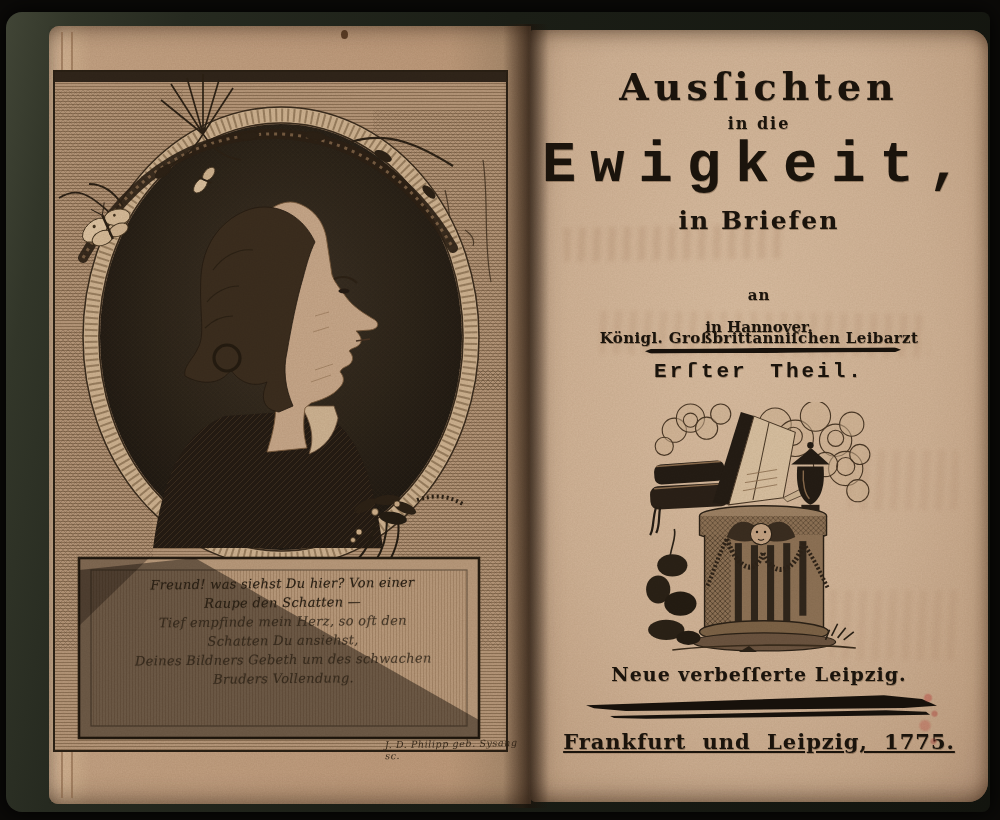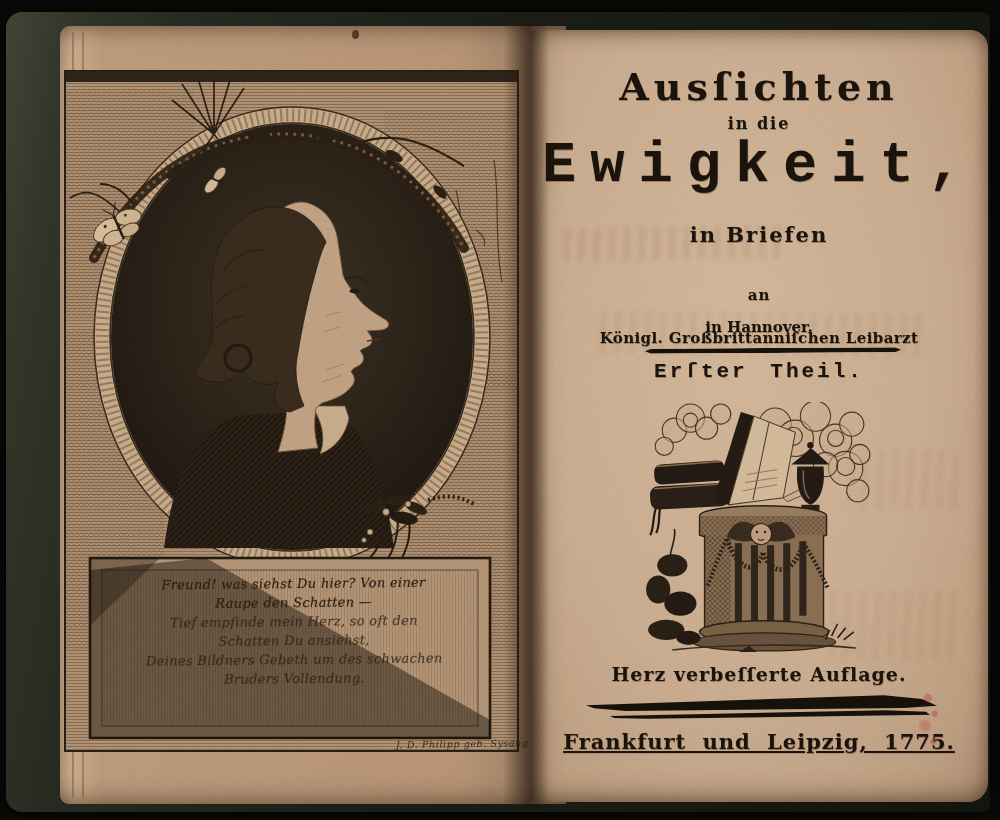--- a/index.html
+++ b/index.html
@@ -4,24 +4,24 @@
 <style>
   html,body{margin:0;padding:0;background:#000;}
   .photo{position:relative;width:1000px;height:820px;background:#0b0a08;overflow:hidden;
          font-family:"DejaVu Serif",serif;}
   
   .board{position:absolute;left:6px;top:12px;width:984px;height:800px;border-radius:16px 8px 8px 16px;
          background:linear-gradient(100deg,#414536 0%,#323629 6%,#262a20 16%,#1b1e16 45%,#12140e 100%);
          box-shadow:0 0 22px rgba(0,0,0,.95);}
   
   .page{position:absolute;}
-  .page-left{left:60px;top:26px;width:482px;height:778px;border-radius:10px 0 0 9px;
+  .page-left{left:49px;top:26px;width:482px;height:778px;border-radius:10px 0 0 9px;
      background:linear-gradient(90deg,#dcbfa2 0px,#d4b596 13px,#caab8b 26px,#c2a183 42px,#bd9a7b 400px,#a98b6e 455px,#94765b 482px);
      box-shadow:inset 0 14px 22px -14px rgba(50,33,20,.65), inset 0 -18px 24px -16px rgba(50,33,20,.6),
-                inset 14px 0 18px -12px rgba(70,48,30,.35);padding-left:24px;}
+                inset 14px 0 18px -12px rgba(70,48,30,.35);}
   .page-right{left:530px;top:30px;width:458px;height:772px;border-radius:4px 18px 20px 6px;
      background:radial-gradient(ellipse at 45% 40%,#d8bda1 0%,#cfb296 55%,#c2a386 85%,#b29278 100%);
      box-shadow:inset 20px 0 26px -14px rgba(60,40,25,.6), inset -12px 0 18px -10px rgba(85,58,38,.55),
                 inset 0 15px 22px -15px rgba(60,40,25,.6), inset 0 -18px 24px -15px rgba(60,40,25,.55);}
   .seam{position:absolute;top:6px;height:766px;width:1.5px;background:rgba(135,98,68,.55);}
   .seam.s1{left:12px;} .seam.s2{left:22px;}
   .gutter-shadow{position:absolute;left:503px;top:24px;width:46px;height:784px;pointer-events:none;
      background:linear-gradient(90deg,rgba(40,25,14,0) 0%,rgba(40,25,14,.5) 42%,rgba(28,17,9,.6) 56%,rgba(40,25,14,0) 100%);}
   
   .plate{position:absolute;left:4px;top:44px;width:455px;height:682px;}
@@ -30,21 +30,21 @@
      text-shadow:0 0 1px rgba(43,33,21,.4);}
   .inscription .shaded{opacity:.78;}
   .signature{position:absolute;left:336px;top:712px;font-style:italic;font-size:9.5px;color:#3a2c1d;
      letter-spacing:.6px;transform:rotate(-1deg);}
   
   .rp-line{position:absolute;left:0;width:100%;text-align:center;color:#1b140c;font-weight:bold;
      text-shadow:.5px .5px 0 rgba(60,40,20,.35);}
   .t-aussichten{top:34px;font-size:38px;letter-spacing:5px;}
   .t-indie{top:84px;font-size:16px;letter-spacing:2px;}
   .t-ewigkeit{top:104px;font-size:57px;letter-spacing:14px;font-family:Liberation Mono, monospace;}
-  .t-briefen{top:192px;font-size:21px;letter-spacing:2px;}
+  .t-briefen{top:176px;font-size:25px;letter-spacing:2px;}
   .t-an{top:221px;font-size:15px;letter-spacing:1px;margin-top:35px;}
   .t-zimmer{top:239px;font-size:24px;letter-spacing:.5px;}
   .t-role1{top:271px;font-size:15px;letter-spacing:.4px;margin-top:28px;}
   .t-role2{top:288px;font-size:15px;}
   .t-erster{top:330px;font-size:21px;letter-spacing:3px;word-spacing:7px;font-family:Liberation Mono, monospace;}
   .t-auflage{top:633px;font-size:19px;letter-spacing:1px;}
   .t-imprint{top:699px;font-size:21px;letter-spacing:1px;word-spacing:8px;text-decoration:underline;}
   .rule1{position:absolute;left:115px;top:318px;width:256px;height:5px;background:#17110b;
      clip-path:polygon(0 50%,2.5% 0,97.5% 0,100% 50%,97.5% 100%,2.5% 100%);transform:rotate(-.3deg);}
   .rule2{position:absolute;left:56px;top:664px;width:352px;height:30px;transform:rotate(-.4deg);}
@@ -301,21 +301,21 @@
         <ellipse cx="16" cy="186" rx="12" ry="14" fill="#2a2116"></ellipse>
         <ellipse cx="38" cy="200" rx="16" ry="12" fill="#241c12"></ellipse>
         <ellipse cx="24" cy="226" rx="18" ry="10" fill="#2a2116"></ellipse>
         <ellipse cx="46" cy="234" rx="12" ry="7" fill="#241c12"></ellipse>
         <path d="M188 232 l6 -12 M194 234 l8 -10 M200 236 l10 -8 M182 236 l4 -10" stroke="#2a2116" stroke-width="1.6"></path>
         <path d="M30 246 C80 240 170 240 212 244" stroke="#3a2c1c" stroke-width="1.6" fill="none"></path>
         <path d="M96 248 l10 -6 8 6z" fill="#2a2116"></path>
       </g>
     </svg>
 
-    <div class="rp-line t-auflage">Herz verbeſſerte Auflage.</div>
+    <div class="rp-line t-auflage">Neue verbeſſerte Leipzig.</div>
 
     <svg class="rule2" viewBox="0 0 352 30">
       <polygon points="0,10 298,2 336,6 351,13 318,15 40,16 8,13" fill="#17110b"></polygon>
       <polygon points="24,21 300,17 340,19 344,22 60,24 28,23" fill="#17110b"></polygon>
     </svg>
 
     <div class="rp-line t-imprint">Frankfurt und Leipzig, 1775.</div>
     <div class="stain"></div>
 
     <svg class="texture">

